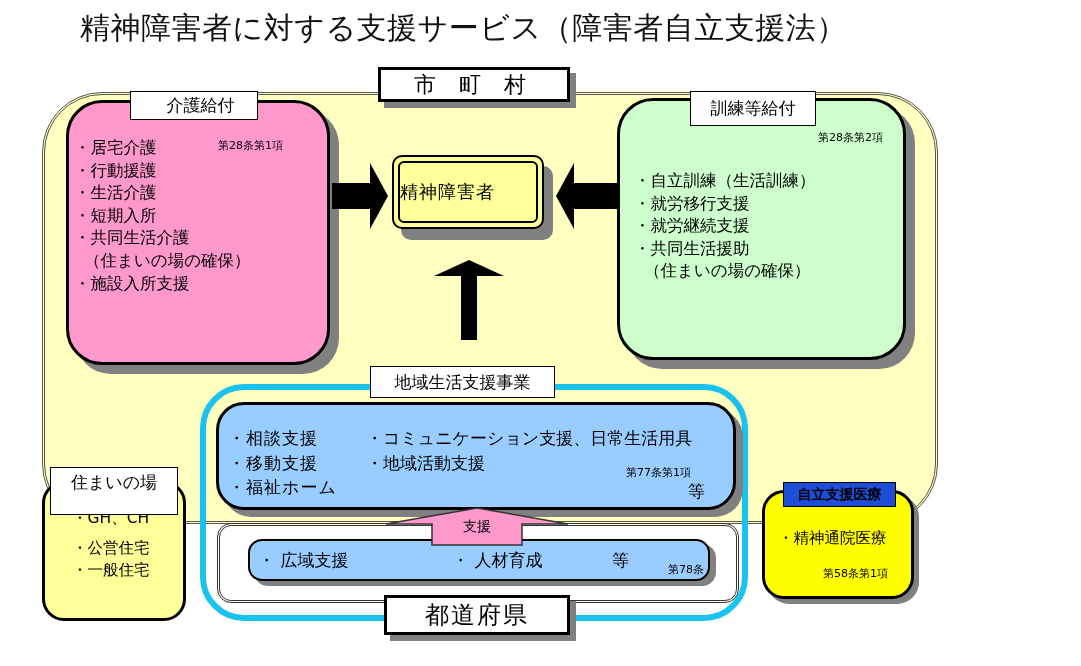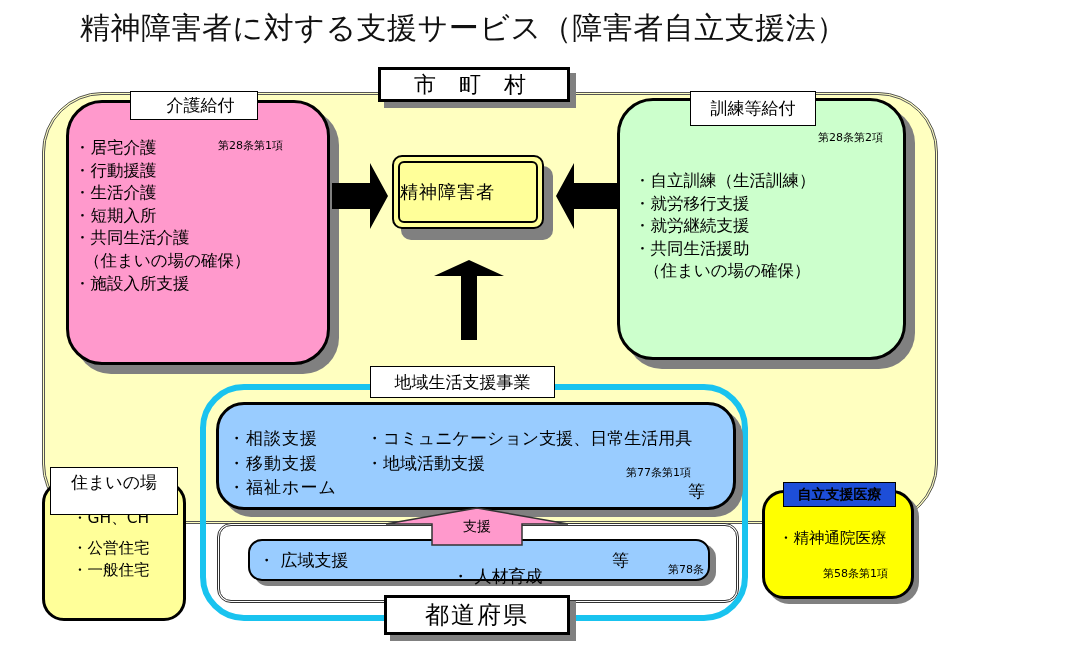--- a/index.html
+++ b/index.html
@@ -49,21 +49,21 @@
   .comm-c2 { left:366px; top:426px; font-size:17px; line-height:24.5px; white-space:nowrap; }
   .comm-art { left:626px; top:465px; font-size:11px; }
   .comm-etc { left:688px; top:480px; font-size:17px; }
 
   
   .pref-frame { left:217px; top:523px; width:522px; height:80px; border:3px double #333;
                 border-radius:14px; background:#fff; }
   .pref-box { left:248px; top:539px; width:462px; height:42px; background:#99ccff;
               border:2px solid #000; border-radius:14px; box-shadow:6px 5px 0 #808080; }
   .pref-item1 { left:258px; top:549px; font-size:17px; white-space:nowrap; }
-  .pref-item2 { left:452px; top:549px; font-size:17px; white-space:nowrap;margin-top:16px; }
+  .pref-item2 { left:452px; top:549px; font-size:17px; white-space:nowrap; }
   .pref-etc { left:612px; top:549px; font-size:17px; }
   .pref-art { left:651px; top:562px; font-size:11px;margin-left:17px; }
   .pref-label { left:384px; top:595px; width:186px; height:40px; background:#fff;
                 border:3px solid #000; text-align:center; font-size:24px; line-height:34px;
                 letter-spacing:2px; box-shadow:6px 6px 0 #808080; }
 
   
   .house { left:42px; top:481px; width:144px; height:140px; background:#ffff99;
            border:3px solid #000; border-radius:22px; }
   .house-label { left:50px; top:467px; width:128px; height:48px; background:#fff;

